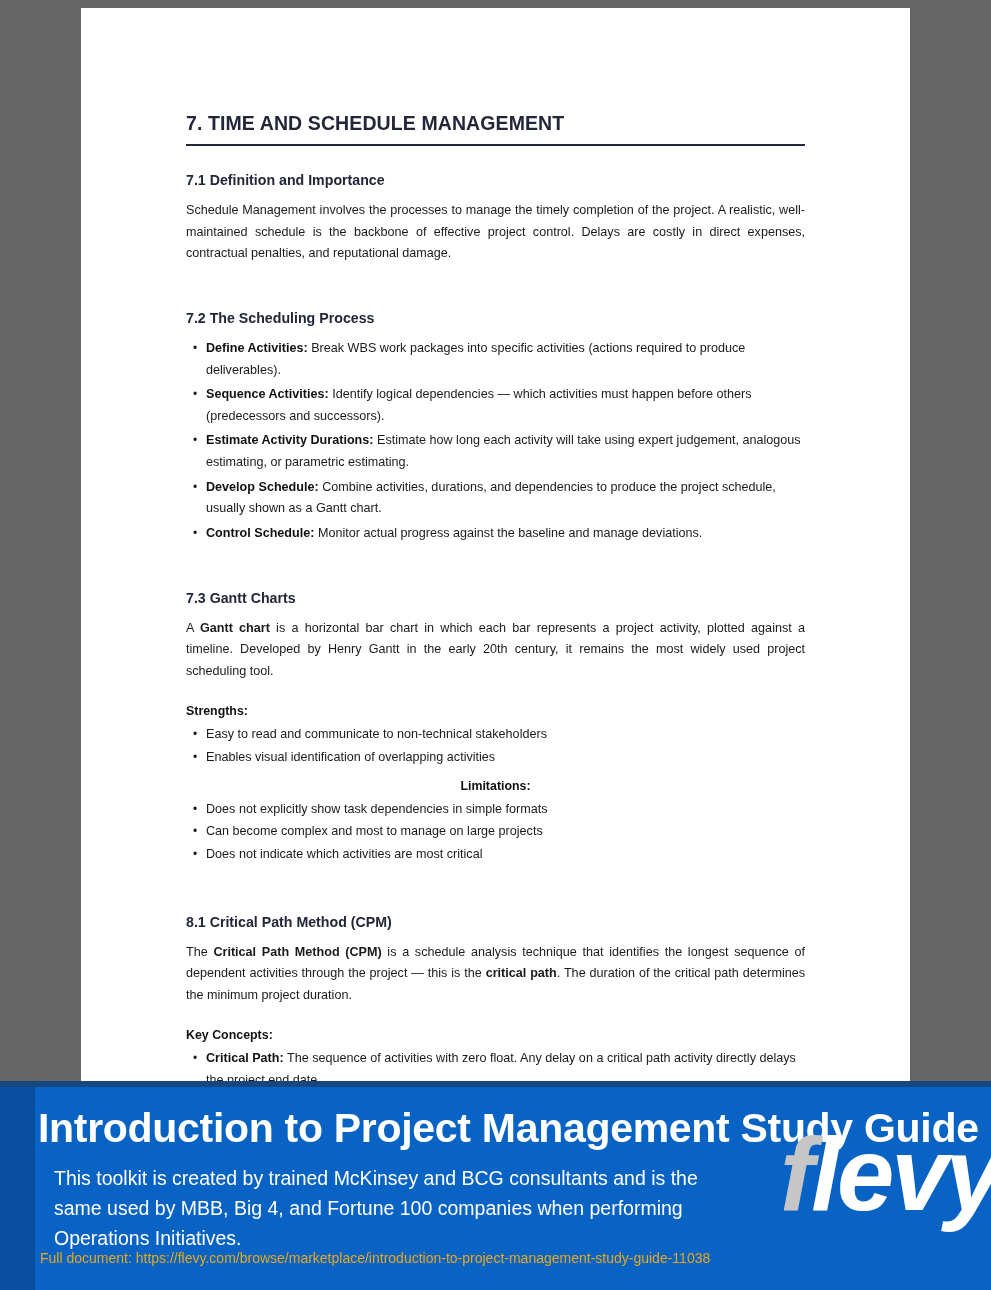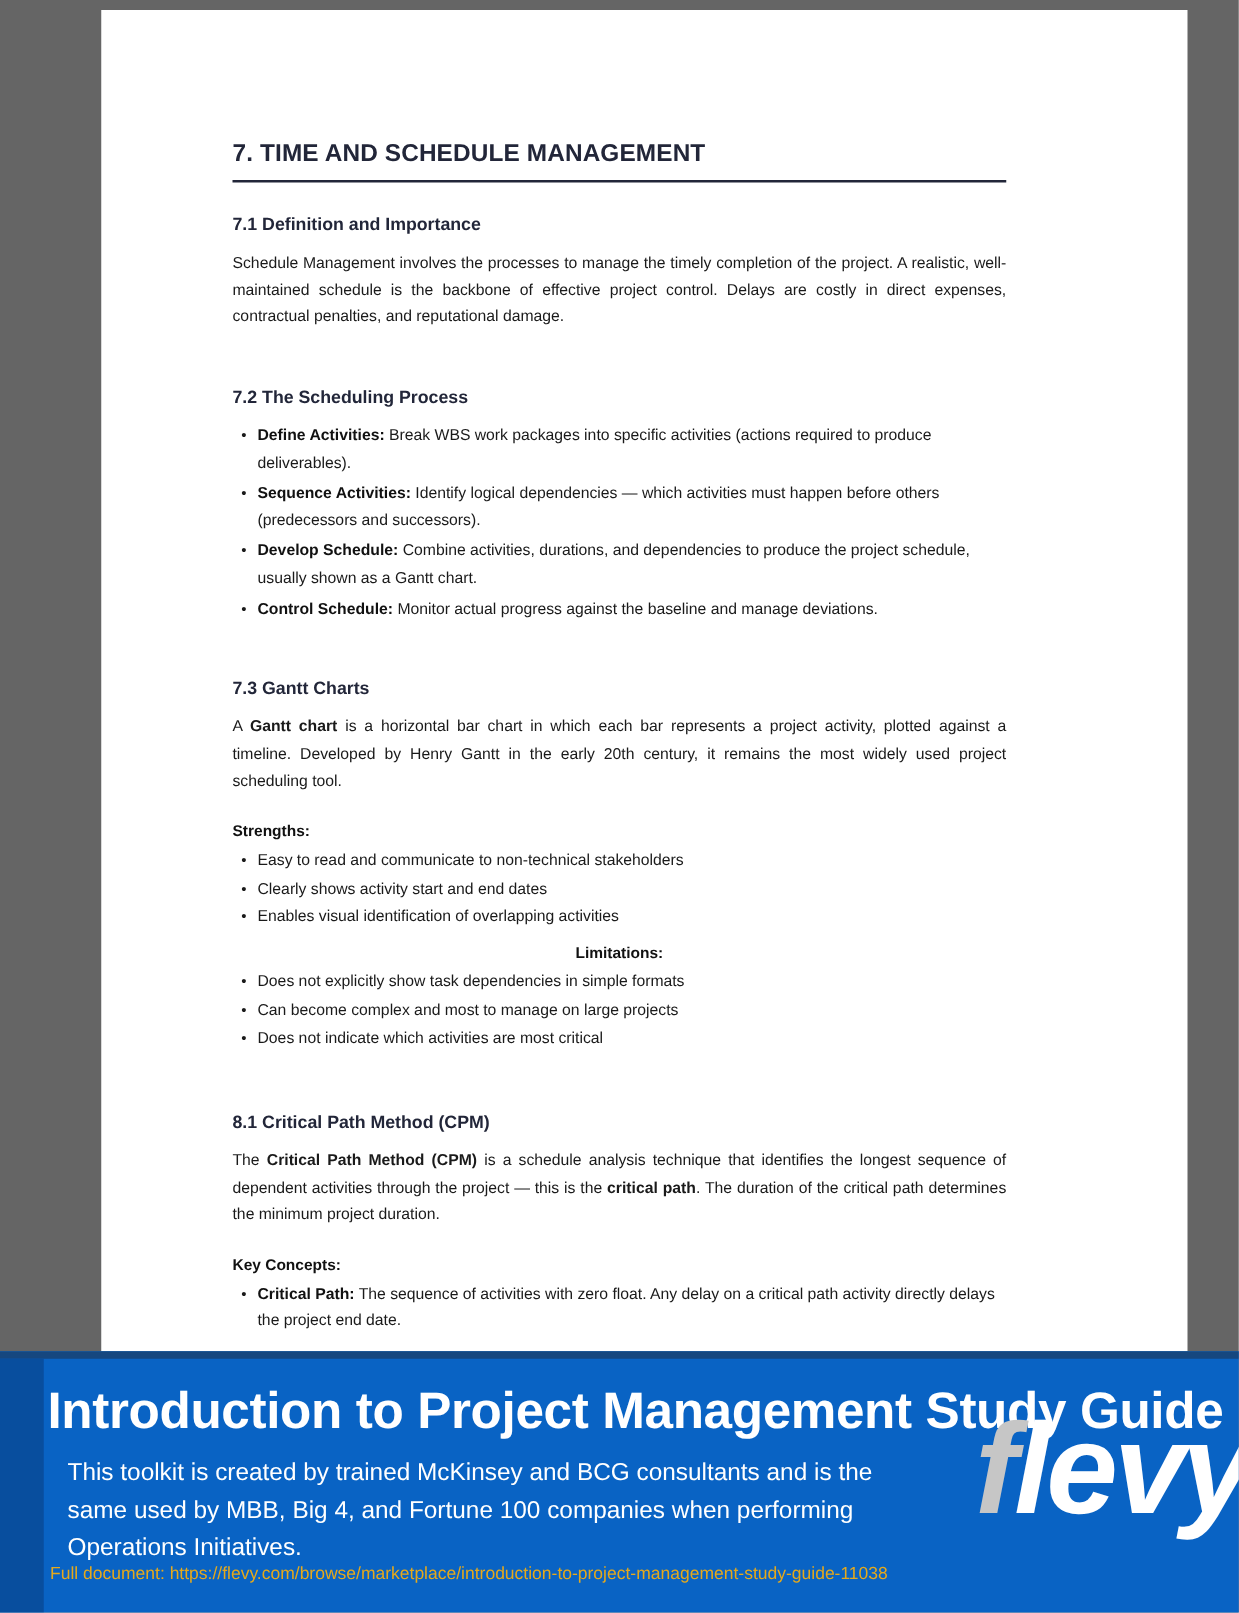--- a/index.html
+++ b/index.html
@@ -17,21 +17,20 @@
 
   
   #page-sheet {
     position: absolute;
     left: 81px;
     top: 8px;
     width: 829px;
     height: 1073px;
     background: #ffffff;
     overflow: hidden;
-    padding-left: 40px;
   }
 
   .content {
     position: absolute;
     left: 105px;
     top: 104px;
     width: 619px;
   }
 
   h1.doc-title {
@@ -193,35 +192,35 @@
       <p class="body">Schedule Management involves the processes to manage the timely completion of the project. A realistic, well-maintained schedule is the backbone of effective project control. Delays are costly in direct expenses, contractual penalties, and reputational damage.</p>
     </div>
 
     <div class="gap-sm"></div>
 
     <div class="sec-block">
       <h2 class="sec-head">7.2 The Scheduling Process</h2>
       <ul class="blist">
         <li><b>Define Activities:</b><span> Break WBS work packages into specific activities (actions required to produce deliverables).</span></li>
         <li><b>Sequence Activities:</b><span> Identify logical dependencies — which activities must happen before others (predecessors and successors).</span></li>
+        <li><b>Estimate Activity Durations:</b><span> Estimate how long each activity will take using expert judgement, analogous estimating, or parametric estimating.</span></li>
         <li><b>Develop Schedule:</b><span> Combine activities, durations, and dependencies to produce the project schedule, usually shown as a Gantt chart.</span></li>
         <li><b>Control Schedule:</b><span> Monitor actual progress against the baseline and manage deviations.</span></li>
       </ul>
     </div>
 
     <div class="gap-sm"></div>
 
     <div class="sec-block tight">
       <h2 class="sec-head">7.3 Gantt Charts</h2>
       <p class="body"><span>A </span><b>Gantt chart</b><span> is a horizontal bar chart in which each bar represents a project activity, plotted against a timeline. Developed by Henry Gantt in the early 20th century, it remains the most widely used project scheduling tool.</span></p>
 
       <div class="sub-label spaced">Strengths:</div>
       <ul class="blist simple">
         <li>Easy to read and communicate to non-technical stakeholders</li>
-        <li>Clearly shows activity start and end dates</li>
         <li>Enables visual identification of overlapping activities</li>
       </ul>
 
       <div class="sub-label" style="margin-top:10px;text-align:center;">Limitations:</div>
       <ul class="blist simple">
         <li>Does not explicitly show task dependencies in simple formats</li>
         <li>Can become complex and most to manage on large projects</li>
         <li>Does not indicate which activities are most critical</li>
       </ul>
     </div>

